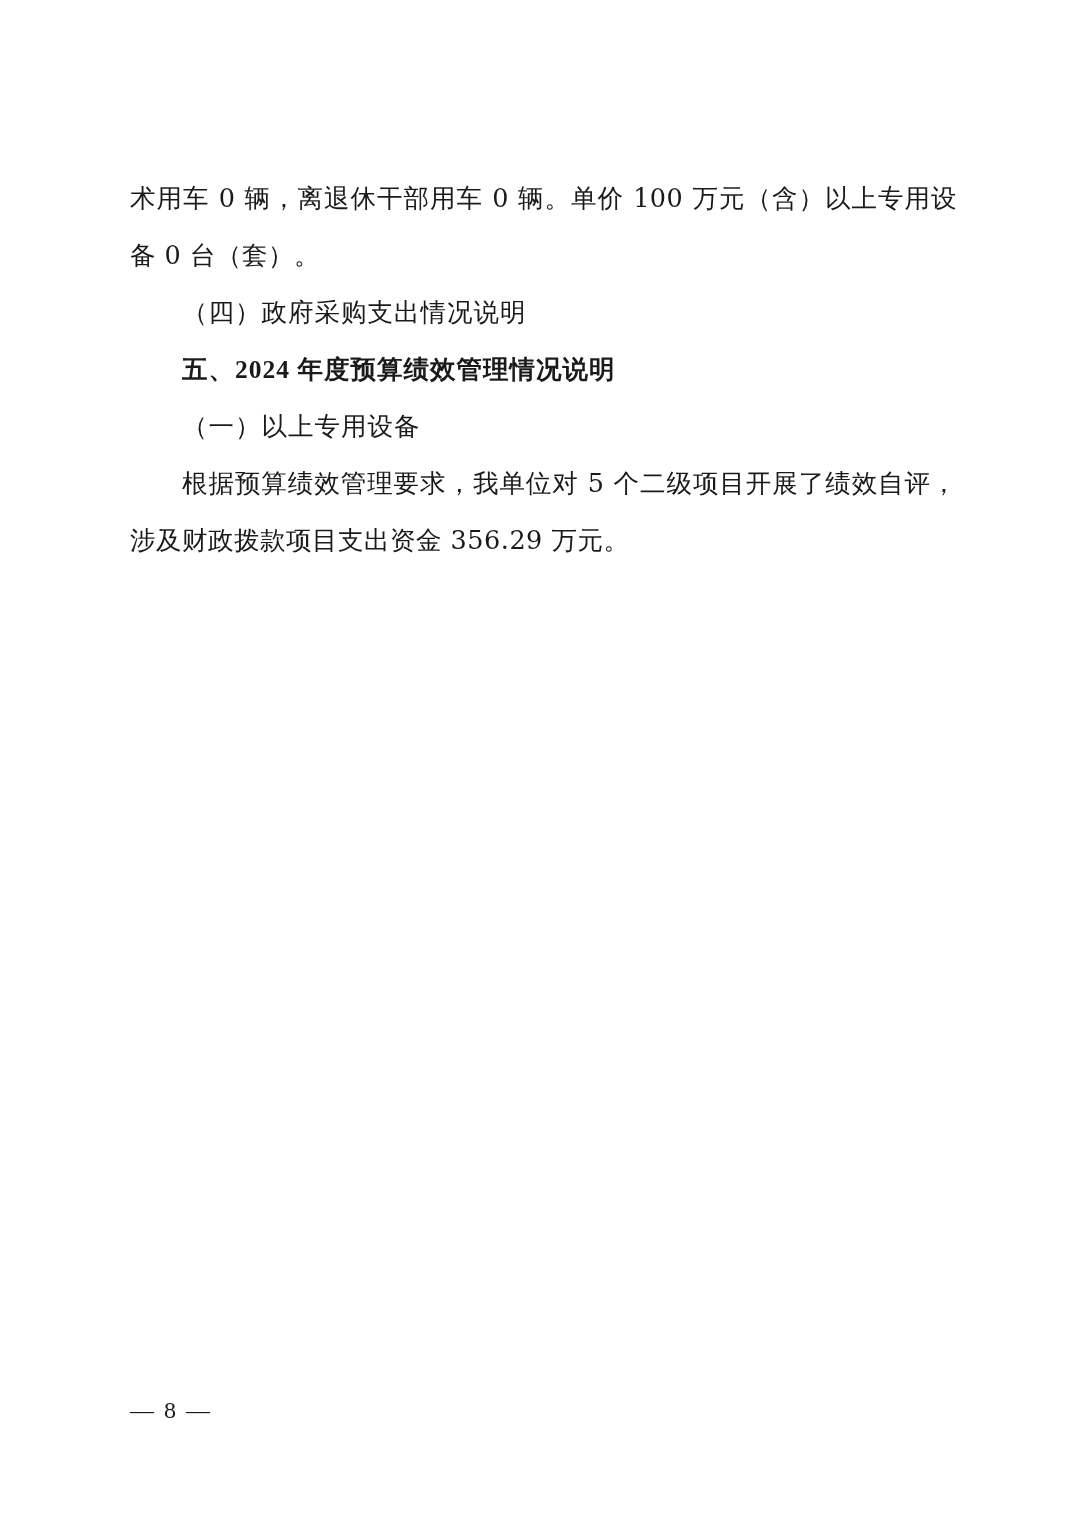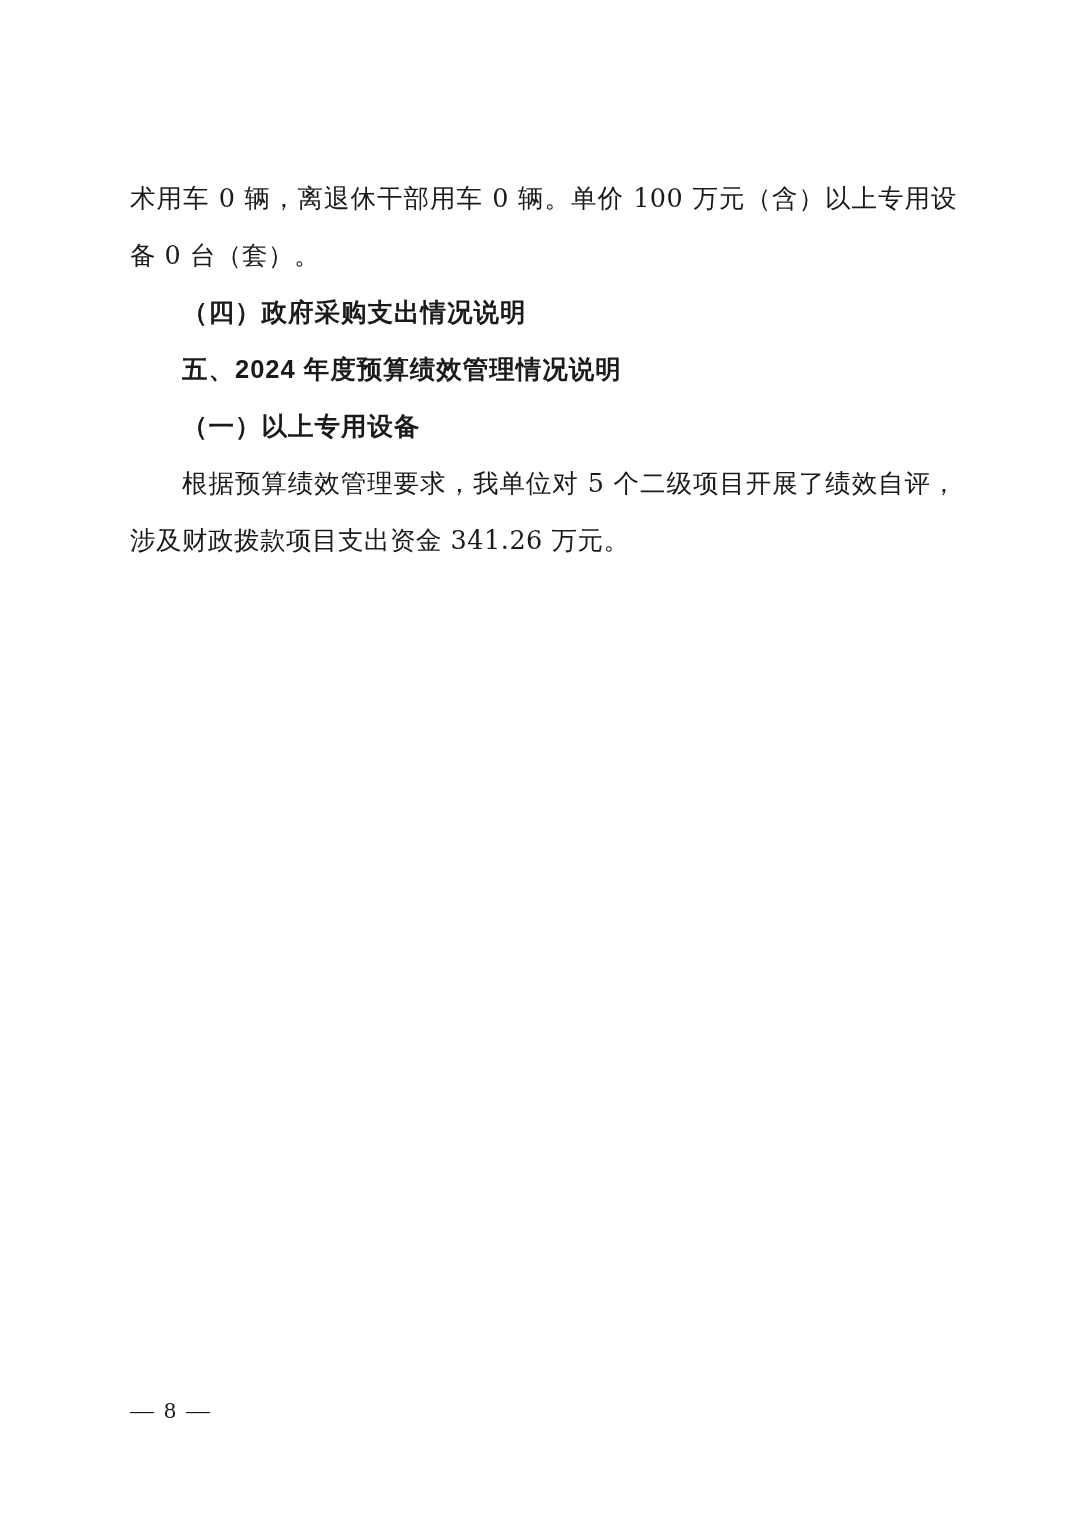--- a/index.html
+++ b/index.html
@@ -29,26 +29,26 @@
     text-justify: inter-ideograph;
   }
   p {
     margin: 0;
   }
   .para {
     text-indent: 52px;
   }
   .heading {
     font-weight: bold;
-    font-family: Liberation Sans, sans-serif;
+    font-family: Liberation Serif, serif;
     text-indent: 52px;
     letter-spacing: 1px;
   }
   .heading-sub {
-    font-weight: bold;
+    font-weight: normal;
     text-indent: 52px;
     letter-spacing: 1px;
   }
   .footer {
     position: absolute;
     left: 130px;
     bottom: 96px;
     font-size: 24px;
     font-family: "Liberation Serif", "DejaVu Serif", serif;
     letter-spacing: 2px;
@@ -63,18 +63,18 @@
 
     <p class="para" style="text-indent:0;">术用车 0 辆，离退休干部用车 0 辆。单价 100 万元（含）以上专用设备 0 台（套）。</p>
 
     <p class="heading-sub">（四）政府采购支出情况说明</p>
 
 
     <p class="heading">五、2024 年度预算绩效管理情况说明</p>
 
     <p class="heading-sub">（一）以上专用设备</p>
 
-    <p class="para">根据预算绩效管理要求，我单位对 5 个二级项目开展了绩效自评，涉及财政拨款项目支出资金 341.26 万元。</p>
+    <p class="para">根据预算绩效管理要求，我单位对 5 个二级项目开展了绩效自评，涉及财政拨款项目支出资金 356.29 万元。</p>
 
   </div>
 
   <div class="footer">— 8 —</div>
 </div>
 
 </body></html>

